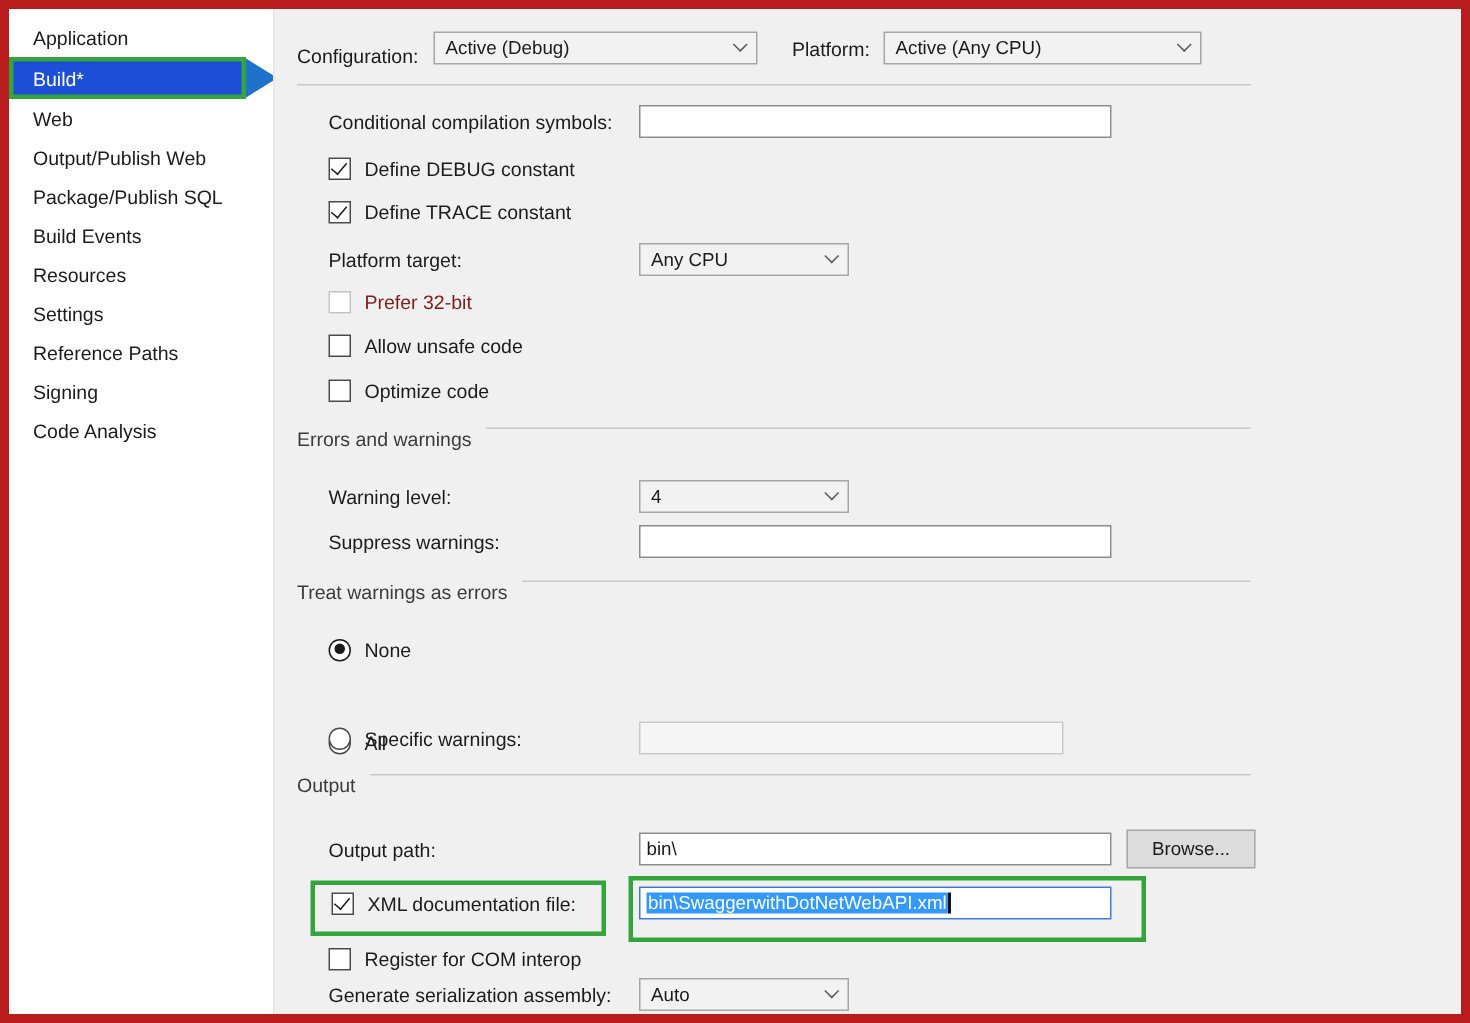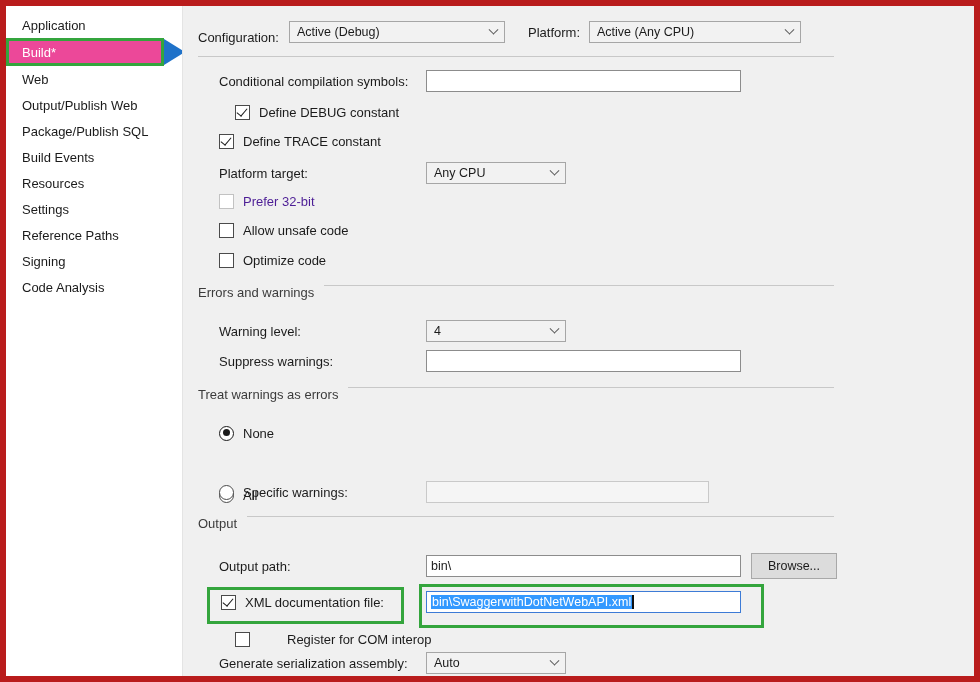--- a/index.html
+++ b/index.html
@@ -5,21 +5,21 @@
   * { margin:0; padding:0; box-sizing:border-box; }
   html,body { width:980px; height:682px; }
   body { font-family:"Liberation Sans", sans-serif; font-size:13px; color:#1b1b1b; }
 
   .frame { position:relative; width:980px; height:682px; border:6px solid #b91c1c; background:#f0f0f0; overflow:hidden; }
 
   
   .sidebar { position:absolute; left:0; top:0; width:176px; height:670px; background:#ffffff; padding-top:6px; }
   .side-item { height:26px; display:flex; align-items:center; padding-left:16px; color:#1b1b1b; cursor:default; }
   .side-item.selected {
-    background:#ec4899; color:#ffffff; border:3px solid #34a53d;
+    background:#1d4ed8; color:#ffffff; border:3px solid #34a53d;
     margin-right:18px; padding-left:13px; position:relative; height:28px;text-align:right;
   }
   .side-item.selected .arrow {
     position:absolute; right:-24px; top:50%; transform:translateY(-50%);
     width:0; height:0; border-left:21px solid #1f72c9;
     border-top:13px solid transparent; border-bottom:13px solid transparent;
   }
 
   
   .main { position:absolute; left:176px; top:0; width:792px; height:670px; background:#f0f0f0; border-left:1px solid #e4e4e4; }
@@ -30,21 +30,21 @@
   .tinput { background:#ffffff; border:1px solid #8c8c8c; height:22px; width:315px; display:flex; align-items:center; padding:0 4px; font-size:12.5px; }
   .tinput.disabled { border:1px solid #c9c9c9; background:#f5f5f5; width:283px; }
   .tinput.focused { border:1px solid #3d7bd6; }
   .sel { background:#f2f2f2; border:1px solid #a6a6a6; height:22px; display:flex; align-items:center; justify-content:space-between; padding:0 7px; font-size:12.5px; }
   .sel .chev { width:7px; height:7px; border-right:1.4px solid #5a5a5a; border-bottom:1.4px solid #5a5a5a; transform:rotate(45deg) translate(-2px,-2px); }
   .sel.w-lg { width:216px; } .sel.w-md { width:140px; }
 
   .cb { width:15px; height:15px; background:#fff; border:1px solid #4a4a4a; margin-right:9px; position:relative; flex:0 0 15px; }
   .cb.checked:after { content:""; position:absolute; left:3px; top:0px; width:5px; height:9px; border-right:1.8px solid #1b1b1b; border-bottom:1.8px solid #1b1b1b; transform:rotate(40deg); }
   .cb.disabled { border-color:#c2c2c2; }
-  .dim { color:#4c1d95; }
+  .dim { color:#7f1d1d; }
 
   .radio { width:15px; height:15px; border-radius:50%; background:#fff; border:1px solid #4a4a4a; margin-right:9px; position:relative; flex:0 0 15px; }
   .radio.selected { border:1.5px solid #1b1b1b; }
   .radio.selected:after { content:""; position:absolute; left:2.5px; top:2.5px; width:7px; height:7px; border-radius:50%; background:#1b1b1b; }
 
   .section { position:absolute; left:15px; width:636px; display:flex; height:22px; color:#3b3b3b; }
   .section .line { flex:1; border-top:1px solid #c8c8c8; margin-left:10px; }
   .hr { position:absolute; left:15px; width:636px; border-top:1px solid #c8c8c8; }
 
   .btn { position:absolute; background:#dcdcdc; border:1px solid #a8a8a8; height:26px; width:86px; display:flex; align-items:center; justify-content:center; font-size:12.5px; }
@@ -113,21 +113,21 @@
 
     <div class="hr" style="top:50px;"></div>
 
     <div class="row" style="left:36px; top:64px;">
       <span class="label-col">Conditional compilation symbols:</span>
       <div class="tinput">
           <span></span>
         </div>
     </div>
 
-    <div class="row" style="left:36px; top:95px;margin-left:16px;">
+    <div class="row" style="left:36px; top:95px;">
       <span class="cb checked"></span>
       <span>Define DEBUG constant</span>
     </div>
 
     <div class="row" style="left:36px; top:124px;">
       <span class="cb checked"></span>
       <span>Define TRACE constant</span>
     </div>
 
     <div class="row" style="left:36px; top:156px;">
@@ -219,21 +219,21 @@
         <span>XML documentation file:</span>
       </div>
       <div class="tinput focused">
         <span class="seltext">bin\SwaggerwithDotNetWebAPI.xml</span>
         <span class="caret"></span>
       </div>
     </div>
     <div class="gbox" style="left:24px; top:581px; width:197px; height:37px;"></div>
     <div class="gbox" style="left:236px; top:578px; width:345px; height:44px;"></div>
 
-    <div class="row" style="left:52px; top:622px;gap:28px;">
+    <div class="row" style="left:36px; top:622px;">
       <span class="cb"></span>
       <span>Register for COM interop</span>
     </div>
 
     <div class="row" style="left:36px; top:646px;">
       <span class="label-col">Generate serialization assembly:</span>
       <div class="sel w-md">
         <span>Auto</span>
         <span class="chev"></span>
       </div>

